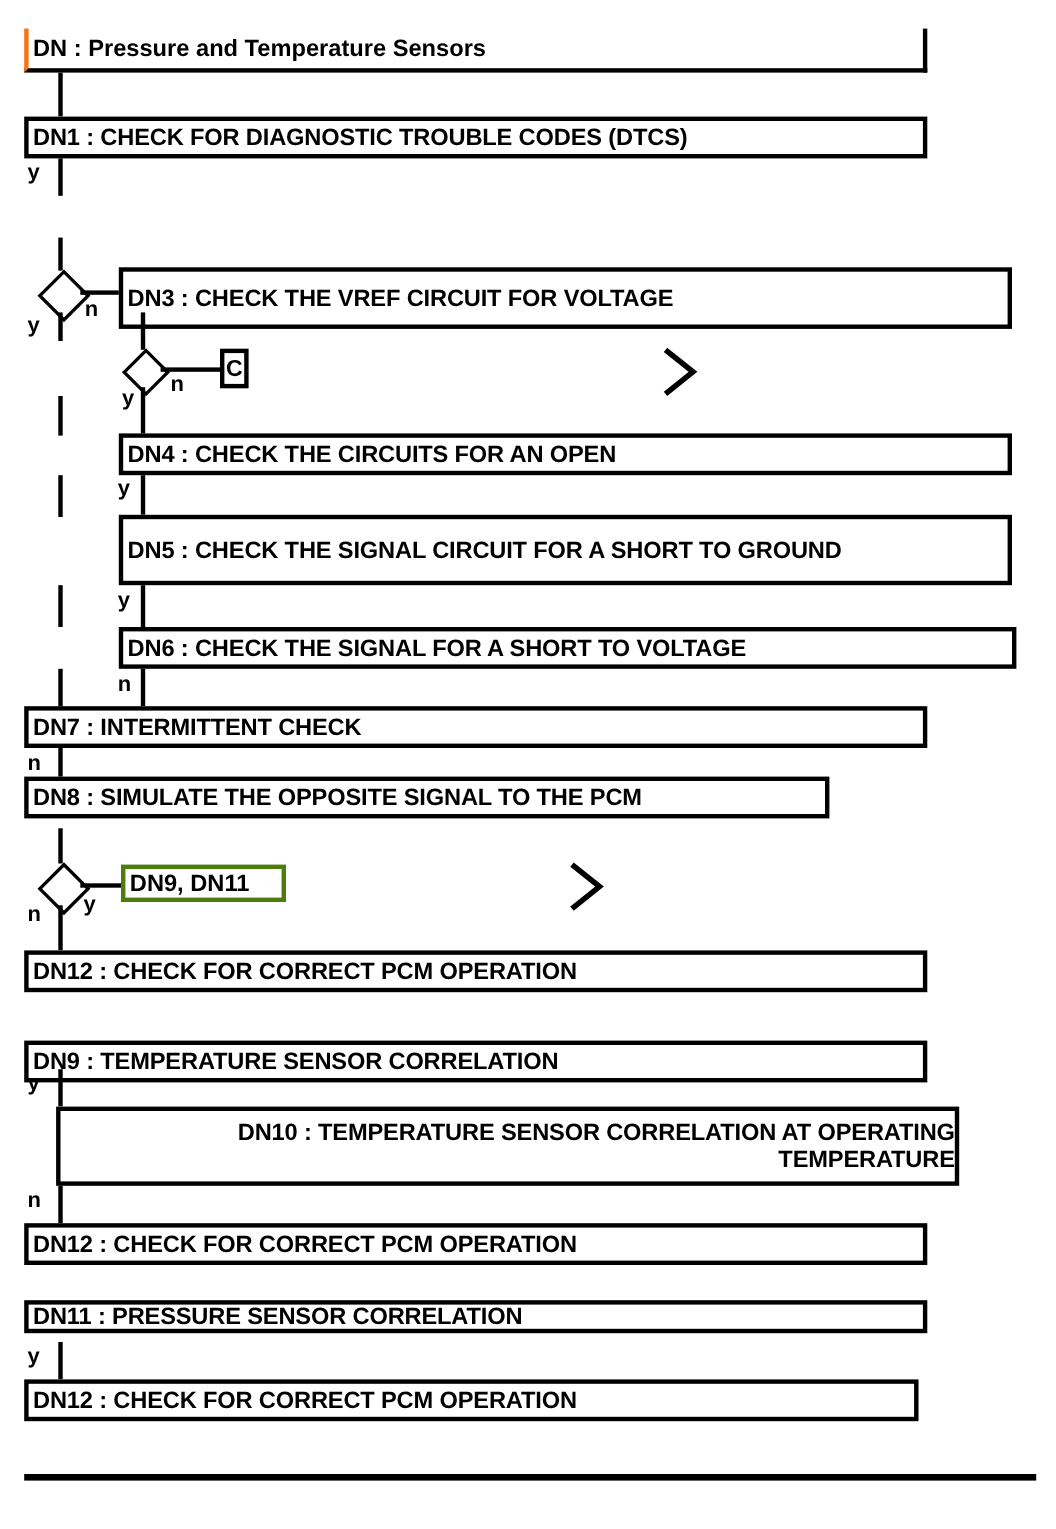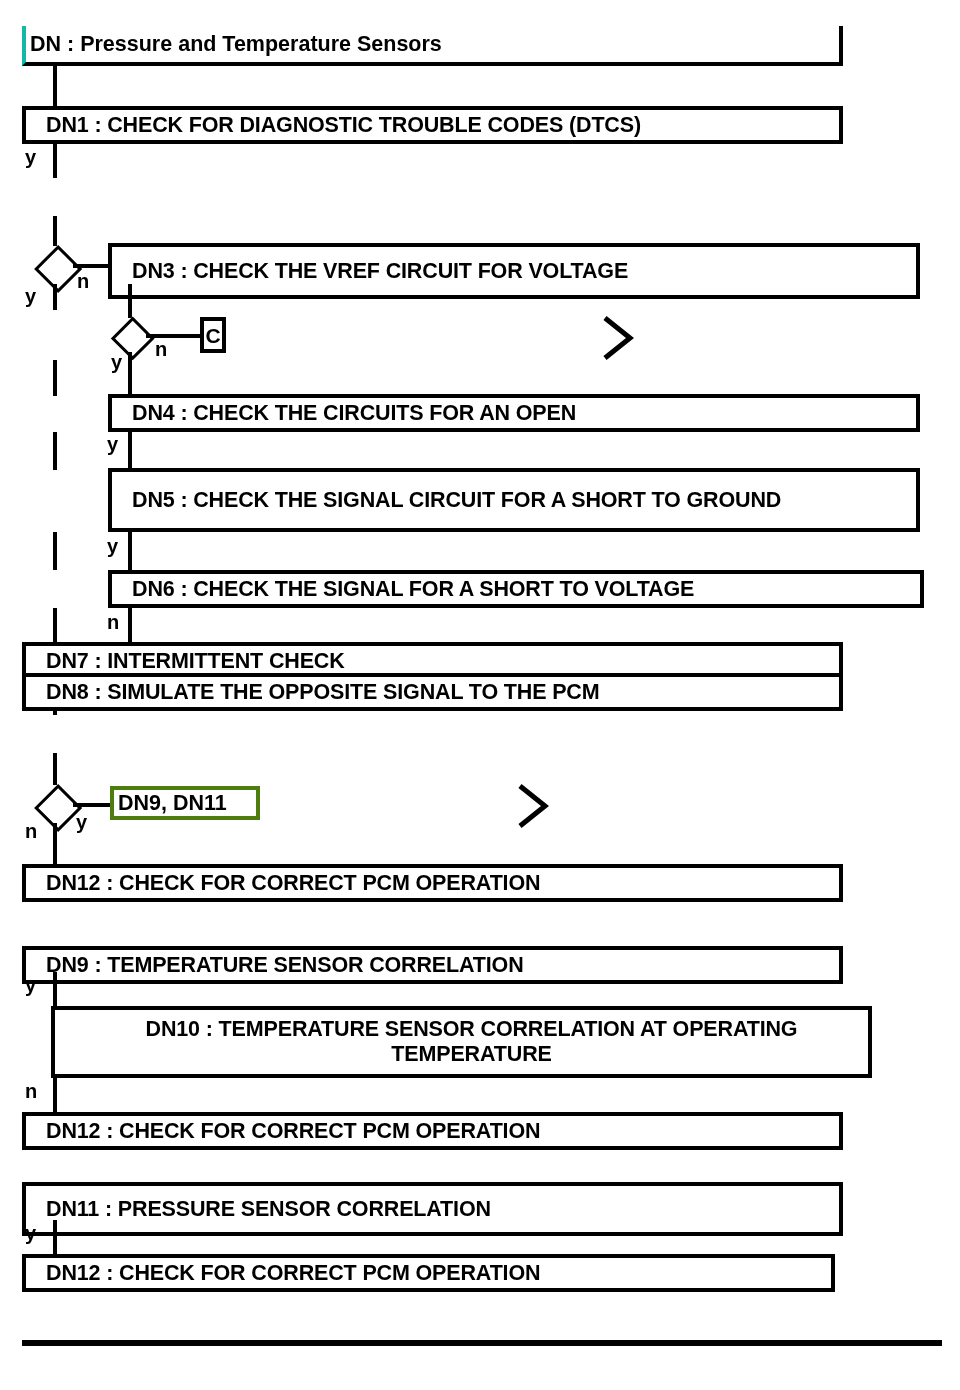--- a/index.html
+++ b/index.html
@@ -27,30 +27,30 @@
     display: flex;
     align-items: center;
   }
   .pbox .ptext {
     font-family: "Liberation Sans", sans-serif;
     font-weight: bold;
     font-size: 21.5px;
     line-height: 25px;
     letter-spacing: -0.15px;
     color: #000000;
-    padding-left: 20px;
+    padding-left: 4px;
     white-space: pre-line;
-    text-align: center;
+    text-align: right;
   }
 
   
   .titlebox {
     position: absolute;
     box-sizing: border-box;
-    border-left: 4px solid #14b8a6;
+    border-left: 4px solid #f97316;
     border-bottom: 4px solid #000000;
     background: #ffffff;
     display: flex;
     align-items: center;
   }
   .titlebox .ptext {
     font-family: "Liberation Sans", sans-serif;
     font-weight: bold;
     font-size: 21.5px;
     line-height: 25px;
@@ -232,21 +232,21 @@
   </div>
   <div class="vline" style="left:128px; top:608px; height:36px;"></div>
   <div class="blabel" style="left:107px; top:612px;">n</div>
 
   <div class="pbox" style="left:22px; top:642px; width:821px; height:38px;">
     <span class="ptext">DN7 : INTERMITTENT CHECK</span>
   </div>
   <div class="vline" style="left:53px; top:680px; height:35px;"></div>
   <div class="blabel" style="left:25px; top:684px;">n</div>
 
-  <div class="pbox" style="left:22px; top:673px; width:821px; height:38px;">
+  <div class="pbox" style="left:22px; top:706px; width:732px; height:38px;">
     <span class="ptext">DN8 : SIMULATE THE OPPOSITE SIGNAL TO THE PCM</span>
   </div>
   <div class="vline" style="left:53px; top:753px; height:32px;"></div>
 
   <div class="diamond" style="left:35px; top:785px; width:40px; height:40px;">
       <i></i>
     </div>
   <div class="hline" style="left:73px; top:803px; width:37px;"></div>
   <div class="blabel" style="left:76px; top:812px;">y</div>
   <div class="blabel" style="left:25px; top:821px;">n</div>
@@ -275,21 +275,21 @@
   <div class="pbox" style="left:22px; top:1006px; width:821px; height:72px;margin-left:29px;">
     <span class="ptext">DN10 : TEMPERATURE SENSOR CORRELATION AT OPERATING TEMPERATURE</span>
   </div>
   <div class="vline" style="left:53px; top:1078px; height:34px;"></div>
   <div class="blabel" style="left:25px; top:1081px;">n</div>
 
   <div class="pbox" style="left:22px; top:1112px; width:821px; height:38px;">
     <span class="ptext">DN12 : CHECK FOR CORRECT PCM OPERATION</span>
   </div>
 
-  <div class="pbox" style="left:22px; top:1182px; width:821px; height:54px;">
+  <div class="pbox" style="left:22px; top:1182px; width:821px; height:30px;">
     <span class="ptext">DN11 : PRESSURE SENSOR CORRELATION</span>
   </div>
   <div class="vline" style="left:53px; top:1220px; height:34px;"></div>
   <div class="blabel" style="left:25px; top:1223px;">y</div>
 
   <div class="pbox" style="left:22px; top:1254px; width:813px; height:38px;">
     <span class="ptext">DN12 : CHECK FOR CORRECT PCM OPERATION</span>
   </div>
 
   <div class="rule" style="left:22px; top:1340px; width:920px;"></div>

